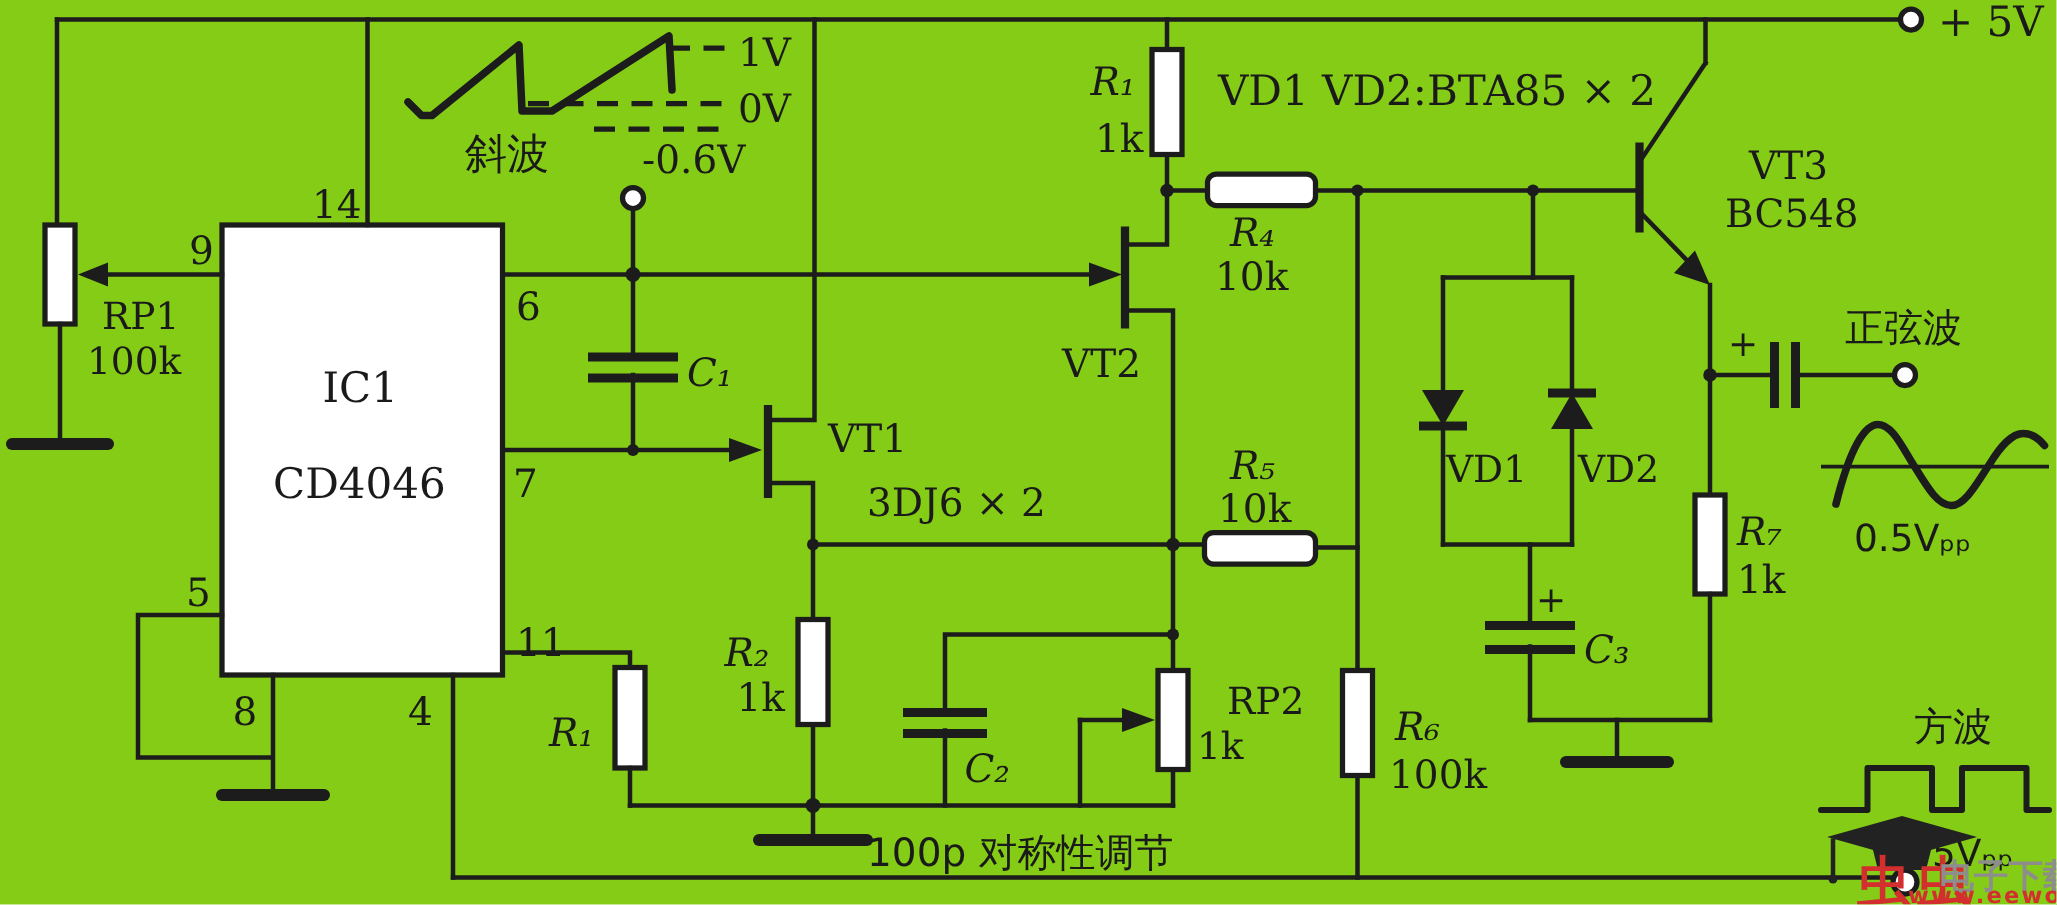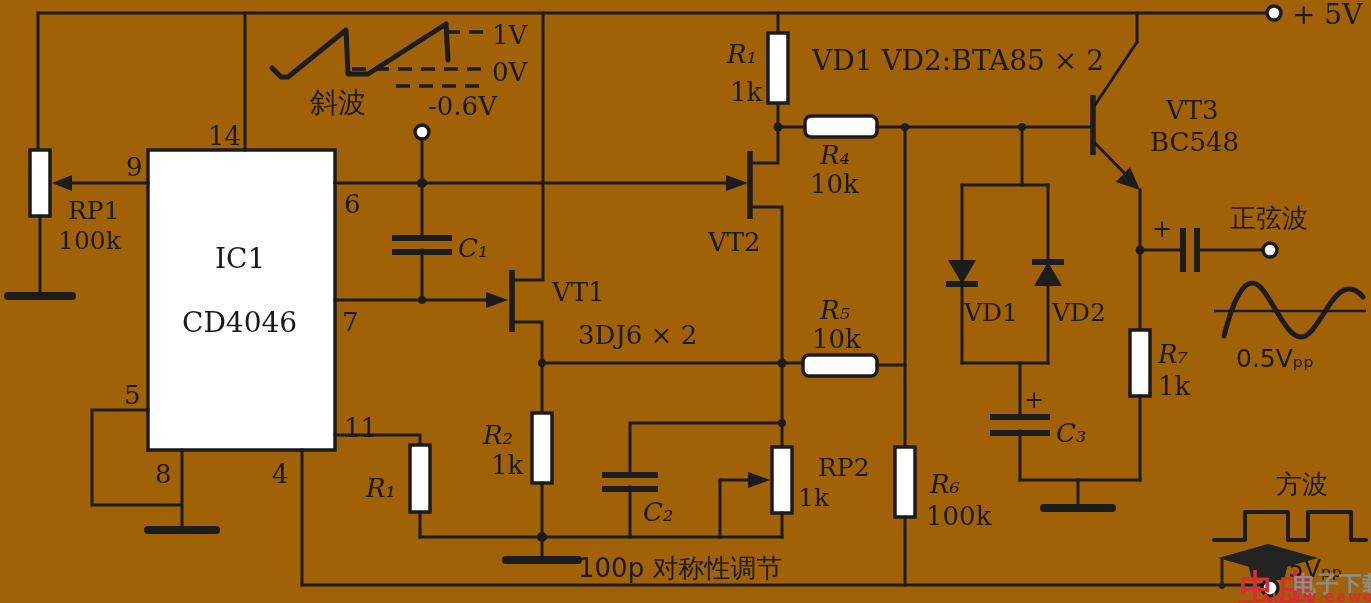--- a/index.html
+++ b/index.html
@@ -1,16 +1,16 @@
 <!DOCTYPE html>
 <html><head>
 <meta charset="utf-8">
 <style>
   html,body{margin:0;padding:0;background:#ffffff;}
-  .stage{position:relative;width:1371px;height:603px;background:#a16207;overflow:hidden;
+  .stage{position:relative;width:1371px;height:603px;background:#84cc16;overflow:hidden;
          font-family:"DejaVu Serif", serif;}
   svg{position:absolute;left:0;top:0;}
   .wire{stroke:#1c1c1c;stroke-width:3;fill:none;stroke-linecap:square;}
   .wire-thin{stroke:#1c1c1c;stroke-width:2.5;fill:none;}
   .body{fill:#ffffff;stroke:#1c1c1c;stroke-width:3.5;}
   .plate{stroke:#1c1c1c;stroke-width:6;fill:none;stroke-linecap:butt;}
   .chan{stroke:#1c1c1c;stroke-width:5.5;fill:none;stroke-linecap:butt;}
   .gnd{stroke:#1c1c1c;stroke-width:8;fill:none;stroke-linecap:round;}
   .dot{fill:#1c1c1c;}
   .arrow{fill:#1c1c1c;stroke:none;}

